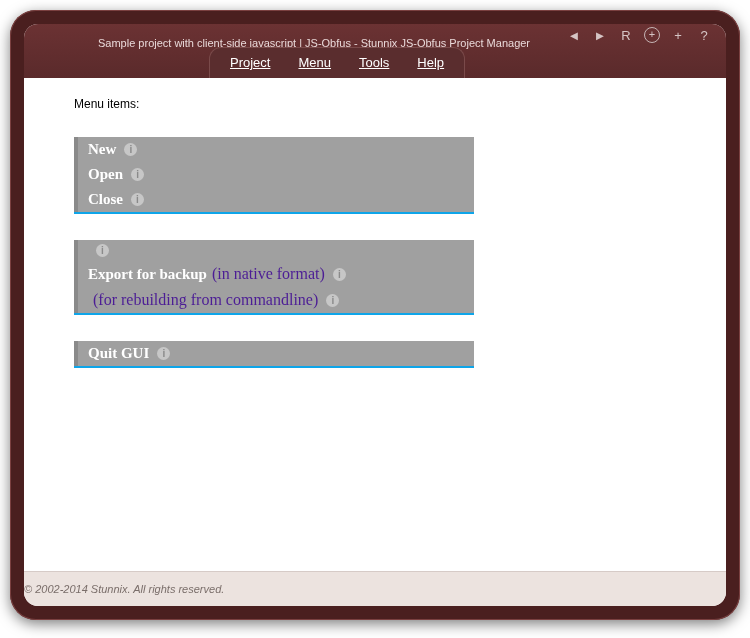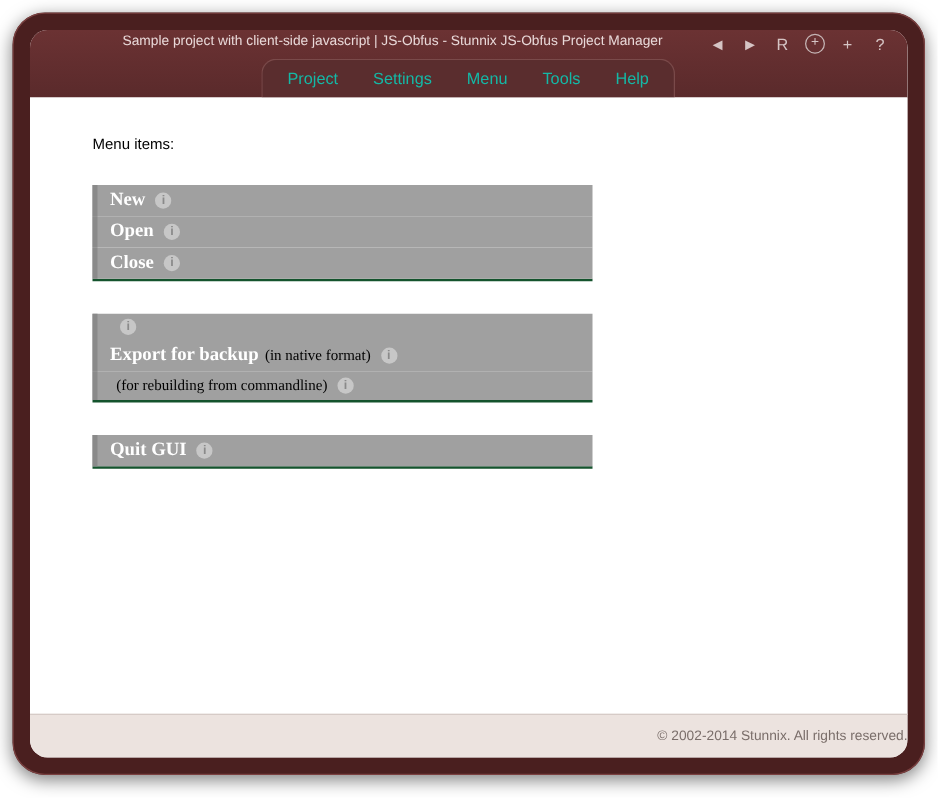--- a/index.html
+++ b/index.html
@@ -21,91 +21,93 @@
   }
   
   .hdr{
     height:54px;
     background:linear-gradient(#6b3233 0,#5a2a2b 100%);
     color:#d9c9c9;
     font-size:11px;
     position:relative;
   }
   .title{
-    position:absolute;left:74px;top:3px;
+    position:absolute;left:74px;top:13px;
     color:#e9d9d9;
   }
   .nav-icons{
     position:absolute;right:14px;top:3px;
     display:flex;gap:10px;align-items:center;
     color:#d5c4c4;font-size:13px;
   }
   .nav-icons span{cursor:pointer;width:16px;text-align:center;}
   .nav-icons .circ{
     display:inline-block;width:14px;height:14px;border:1px solid #c5b4b4;border-radius:50%;
     line-height:13px;font-size:11px;text-align:center;
   }
   .tabbar{
     position:absolute;left:175px;bottom:0;
     display:flex;
     padding:0 10px;
   }
   .tab{
     padding:7px 14px 8px;
-    color:#14b8a6;font-size:13px;
+    color:#ffffff;font-size:13px;
     cursor:pointer;
     position:relative;
+    text-decoration:underline;
   }
   .tabbar-wrap{
     background:#5a2d2e;
     border-top-left-radius:12px;border-top-right-radius:12px;
     border:1px solid #7a4a4a;border-bottom:none;
     display:flex;
     padding:0 6px;
   }
   
   .body{
     position:absolute;left:0;right:0;top:54px;bottom:34px;
     background:#fff;
-    padding:30px 0 0 50px;
+    padding:19px 0 0 50px;
     font-size:12px;color:#000;
     box-sizing:border-box;
   }
   .menu-label{margin:0 0 6px 0;}
   .menu-box{
     width:400px;
   }
-  .menu-group{border-bottom:2px solid #14532d;margin-top:26px;}
+  .menu-group{border-bottom:2px solid #0ea5e9;margin-top:26px;}
   .menu-item{
     background:#a0a0a0;
     border-left:4px solid #8a8a8a;
     padding:4px 10px;
     color:#fff;
     font-family:Georgia, "Times New Roman", serif;
     font-weight:bold;
     font-size:15px;
     display:flex;align-items:center;
     cursor:pointer;
   }
   .menu-item .sub{
-    font-weight:normal;font-size:12px;color:#000000;margin-left:5px;
+    font-weight:normal;font-size:16px;color:#4c1d95;margin-left:5px;
   }
   .info{
     display:inline-flex;align-items:center;justify-content:center;
     width:13px;height:13px;border-radius:50%;
     background:#c7c7c7;color:#8a8a8a;
     font:bold 10px/13px Arial;margin-left:8px;
   }
   
   .ftr{
     position:absolute;left:0;right:0;bottom:0;height:34px;
     background:#ece3df;
     border-top:1px solid #d6cbc7;
-    color:#7a6e6a;text-align:right;font-size:11px;
+    color:#7a6e6a;text-align:left;font-size:11px;
     line-height:34px;
+    font-style:italic;
   }
 </style>
 </head>
 <body>
 
 <div class="outer">
   <div class="inner">
 
     <div class="hdr">
       <div class="title">Sample project with client-side javascript | JS-Obfus - Stunnix JS-Obfus Project Manager</div>
@@ -115,21 +117,20 @@
         <span>►</span>
         <span>R</span>
         <span class="circ">+</span>
         <span>+</span>
         <span>?</span>
       </div>
 
       <div class="tabbar">
         <div class="tabbar-wrap">
           <div class="tab">Project</div>
-          <div class="tab">Settings</div>
           <div class="tab">Menu</div>
           <div class="tab">Tools</div>
           <div class="tab">Help</div>
         </div>
       </div>
     </div>
 
     <div class="body">
       <div class="menu-label">Menu items:</div>
       <div class="menu-box" id="menu-box">

